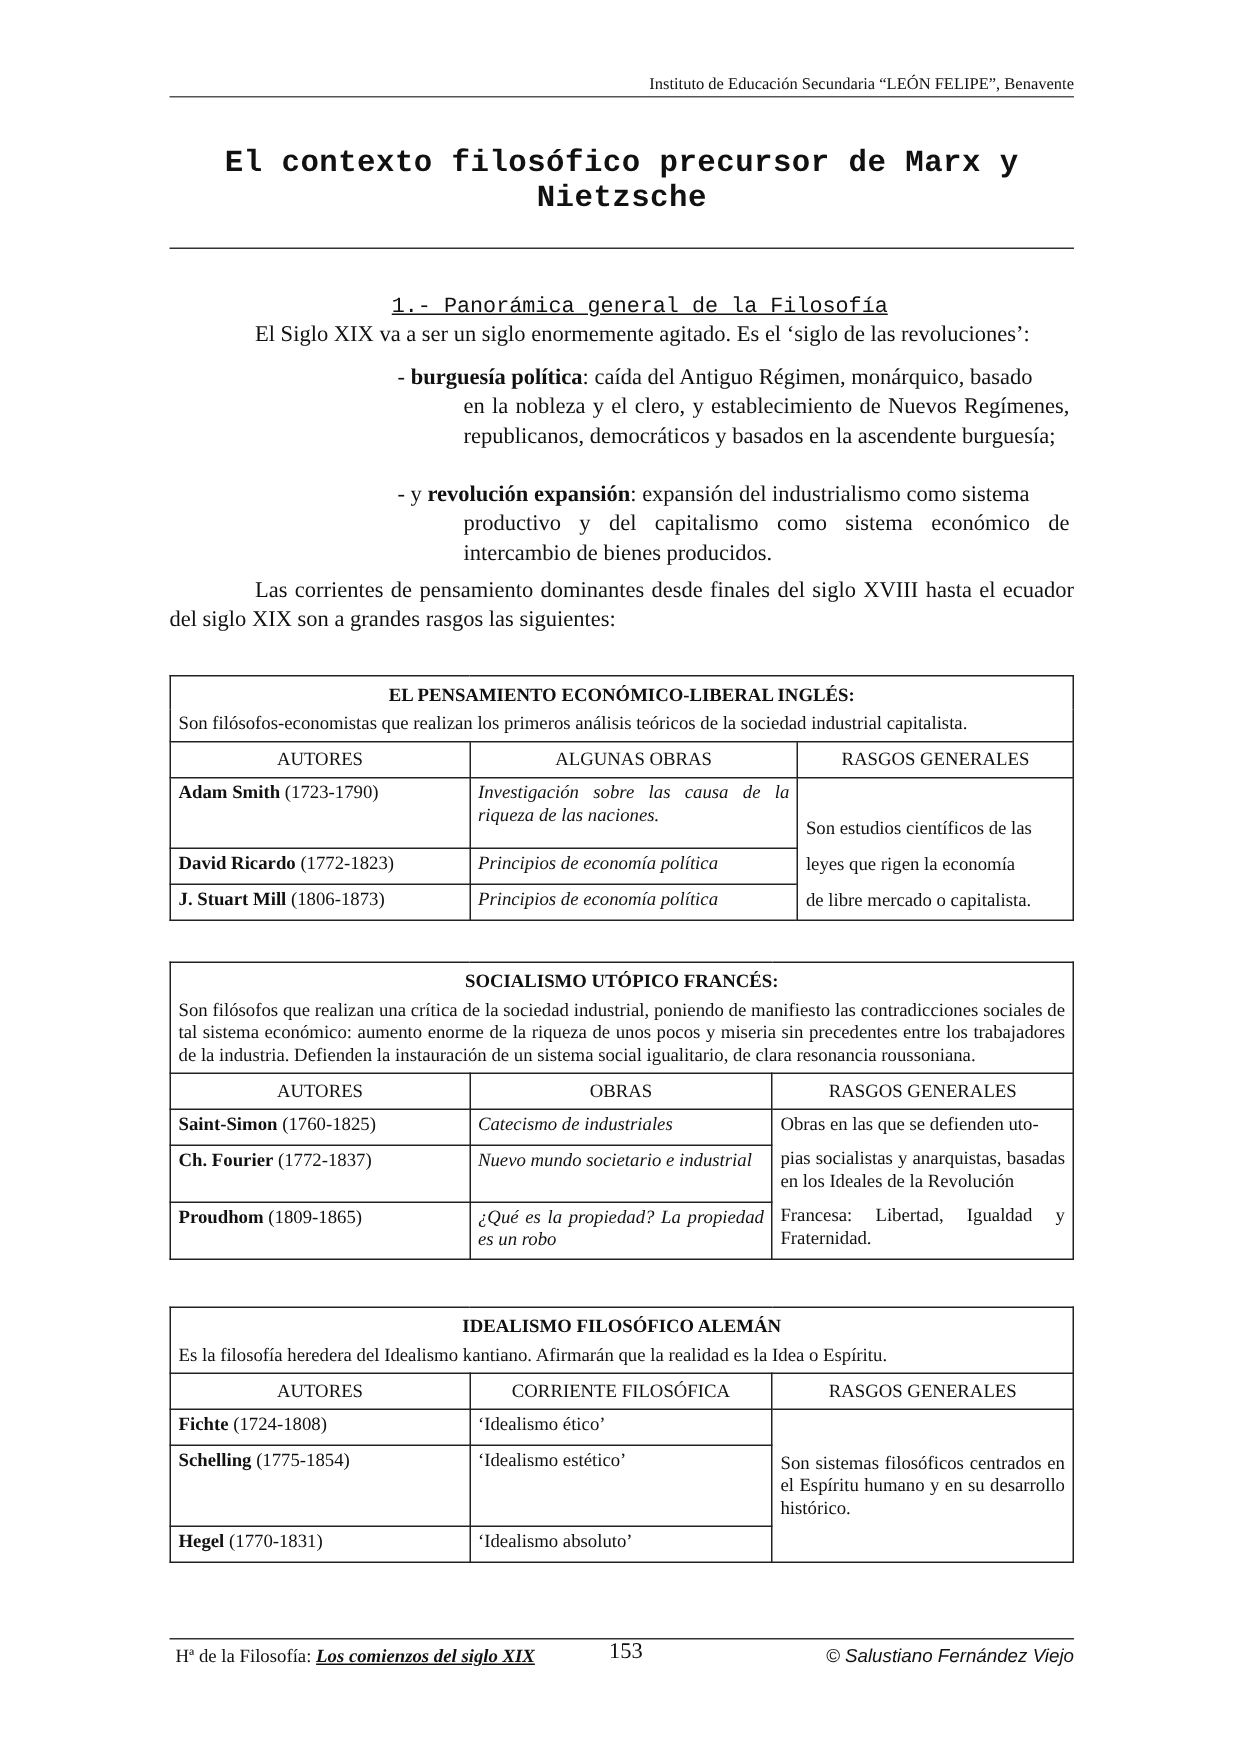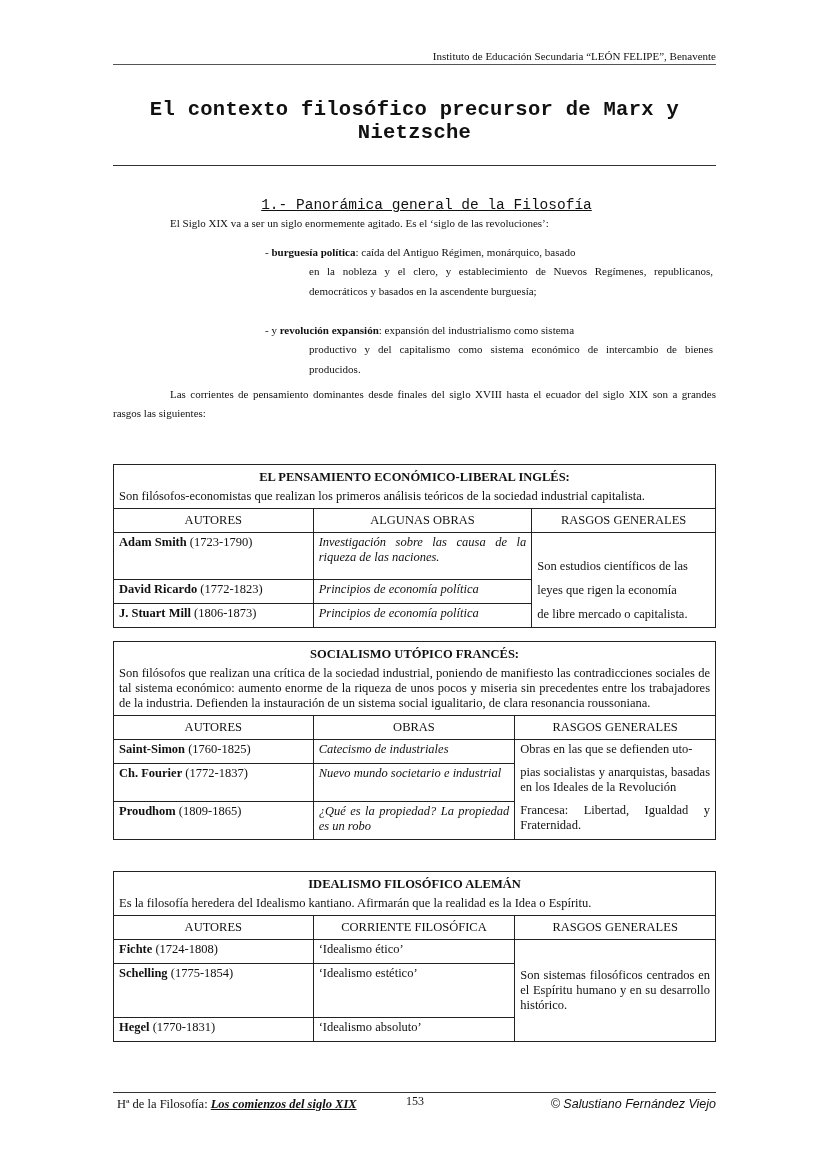--- a/index.html
+++ b/index.html
@@ -9,46 +9,46 @@
     .header-line { position: absolute; left: 113px; top: 49px; width: 603px; text-align: right; font-size: 11px; line-height: 14px; }
     .header-rule { position: absolute; left: 113px; top: 64px; width: 603px; border-top: 1.5px solid #555; }
 
     .title-block { position: absolute; left: 113px; top: 98px; width: 603px; text-align: center; font-family: "Liberation Mono", monospace; }
     .title-main { font-size: 20.5px; font-weight: bold; line-height: 23px; letter-spacing: 0.3px; }
     .title-sub { font-size: 17.5px; line-height: 20px; letter-spacing: 0.5px; }
     .title-rule { position: absolute; left: 113px; top: 165px; width: 603px; border-top: 1.3px solid #333; }
 
     .section-heading { position: absolute; left: 113px; top: 197px; width: 603px; text-align: center; font-family: "Liberation Mono", monospace; font-size: 14.5px; text-decoration: underline; line-height: 16px; padding-left: 24px; }
 
-    .para { position: absolute; font-size: 11px; line-height: 19.3px; text-align: justify; }
+    .para { position: absolute; font-size: 15px; line-height: 19.3px; text-align: justify; }
     .intro { left: 170px; top: 214px; width: 560px; }
     .bullet { left: 265px; width: 448px; }
     .bullet .indent { display: block; padding-left: 44px; }
     .b1 { top: 243px; }
     .b2 { top: 321px; }
     .closing { left: 113px; top: 385px; width: 603px; text-indent: 57px; }
 
     table.box { position: absolute; left: 113px; width: 603px; border-collapse: collapse; border: 1.5px solid #222; font-size: 12.5px; }
     table.box td, table.box th { border: 1.2px solid #222; padding: 2px 5px; vertical-align: top; line-height: 15px; font-weight: normal; }
     table.box .t-title { text-align: center; font-weight: bold; border-bottom: none; padding-top: 5px; padding-bottom: 2px; font-size: 12.5px; }
     table.box .t-desc { border-top: none; text-align: justify; padding-bottom: 4px; }
     table.box th { text-align: center; padding: 4px 5px; font-size: 12.5px; }
     .author b { font-weight: bold; }
     .work { font-style: italic; text-align: justify; }
     .rasgos { text-align: justify; }
 
-    #t1 { top: 464px; border-radius: 27px; }
+    #t1 { top: 450px; border-radius: 27px; }
     #t2 { top: 641px; }
     #t3 { top: 871px; }
 
     .footer-rule { position: absolute; left: 113px; top: 1092px; width: 603px; border-top: 1.2px solid #333; }
     .footer { position: absolute; left: 117px; top: 1095px; width: 599px; font-size: 12.5px; line-height: 16px; }
     .footer .left { position: absolute; left: 0; top: 1px; }
     .footer .left u { font-weight: bold; font-style: italic; }
-    .footer .page { position: absolute; left: 289px; top: -2px; font-size: 12px; }
+    .footer .page { position: absolute; left: 289px; top: -2px; font-size: 15px; }
     .footer .right { position: absolute; right: 0; top: 1px; font-family: "Liberation Sans", sans-serif; font-style: italic; font-size: 12.5px; }
   </style>
 </head>
 <body>
 
 <div class="header-line">Instituto de Educación Secundaria “LEÓN FELIPE”, Benavente</div>
 <div class="header-rule"></div>
 
 <div class="title-block">
   <div class="title-main">El contexto filosófico precursor de Marx y</div>

